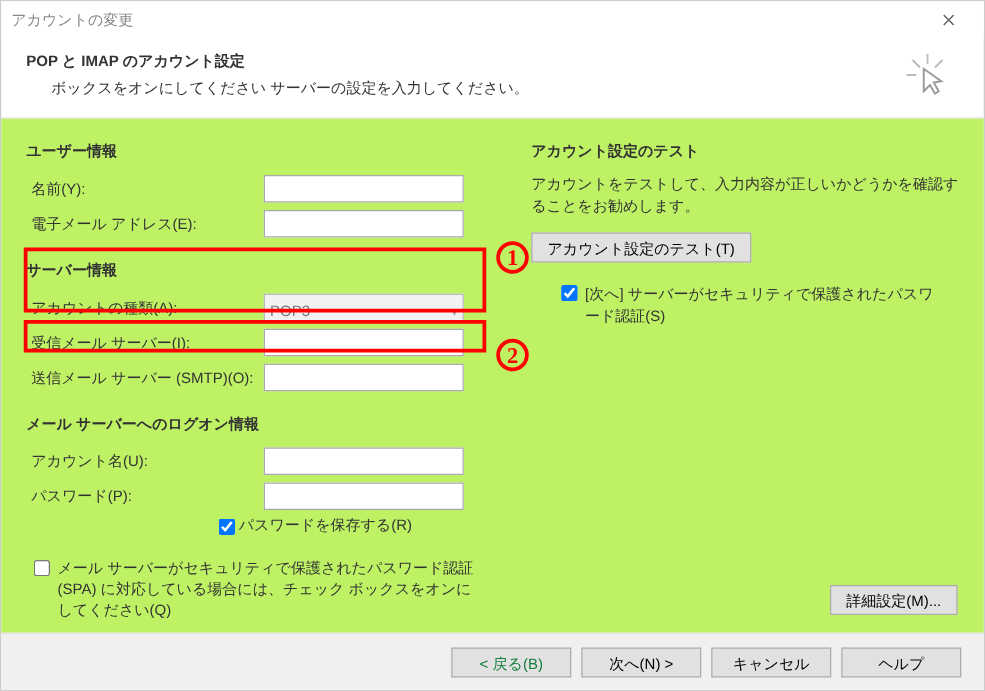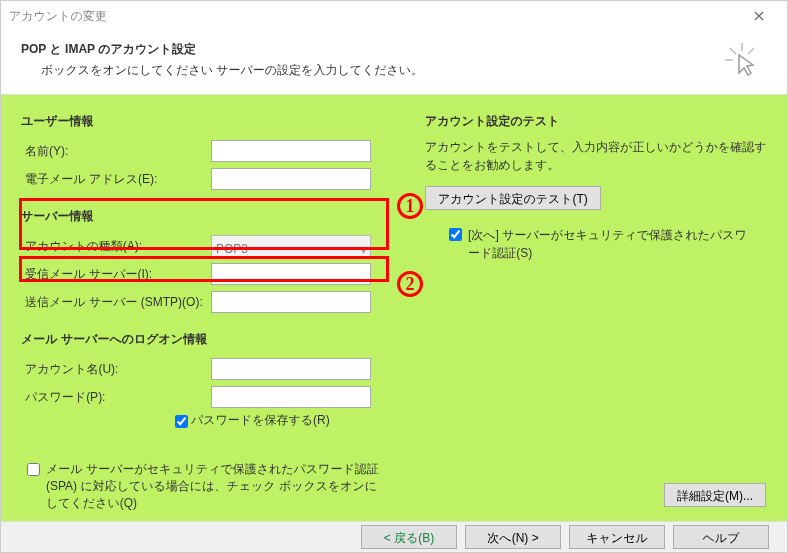--- a/index.html
+++ b/index.html
@@ -109,21 +109,21 @@
   }
   .select-box .chev {
     color: #999;
     font-size: 10px;
   }
   .spacer { height: 14px; }
   .checkbox-row {
     display: flex;
     align-items: flex-start;
     padding-left: 2px;
-    margin-top: 16px;
+    margin-top: 1px;
   }
   .checkbox-row input { margin-right: 6px; margin-top: 2px; }
   .checkbox-row label { line-height: 1.4; }
   .indent-check {
     display: flex;
     align-items: flex-start;
     justify-content: flex-start;
     margin-top: 2px;
     margin-left: 150px;
   }

